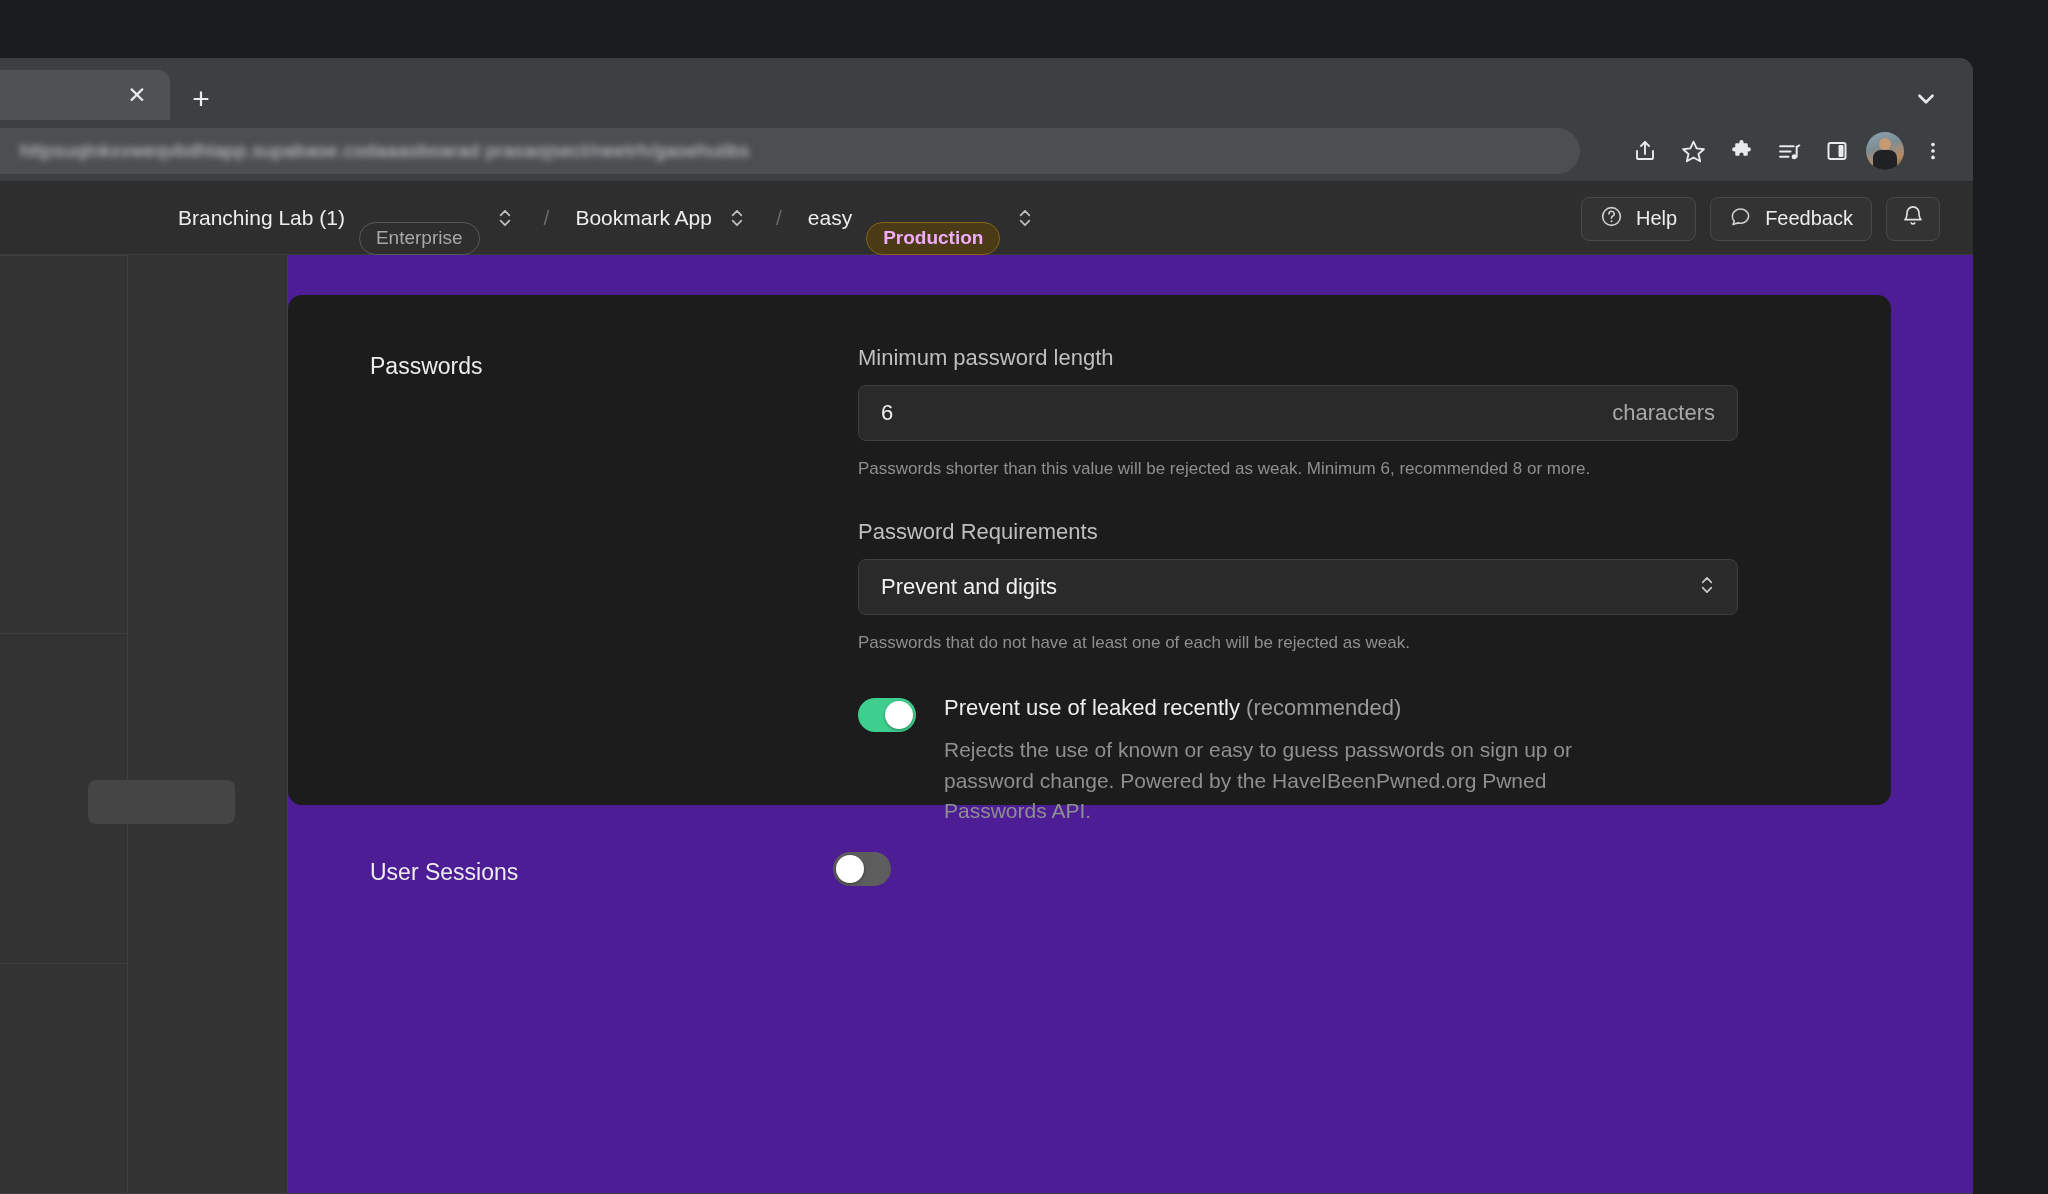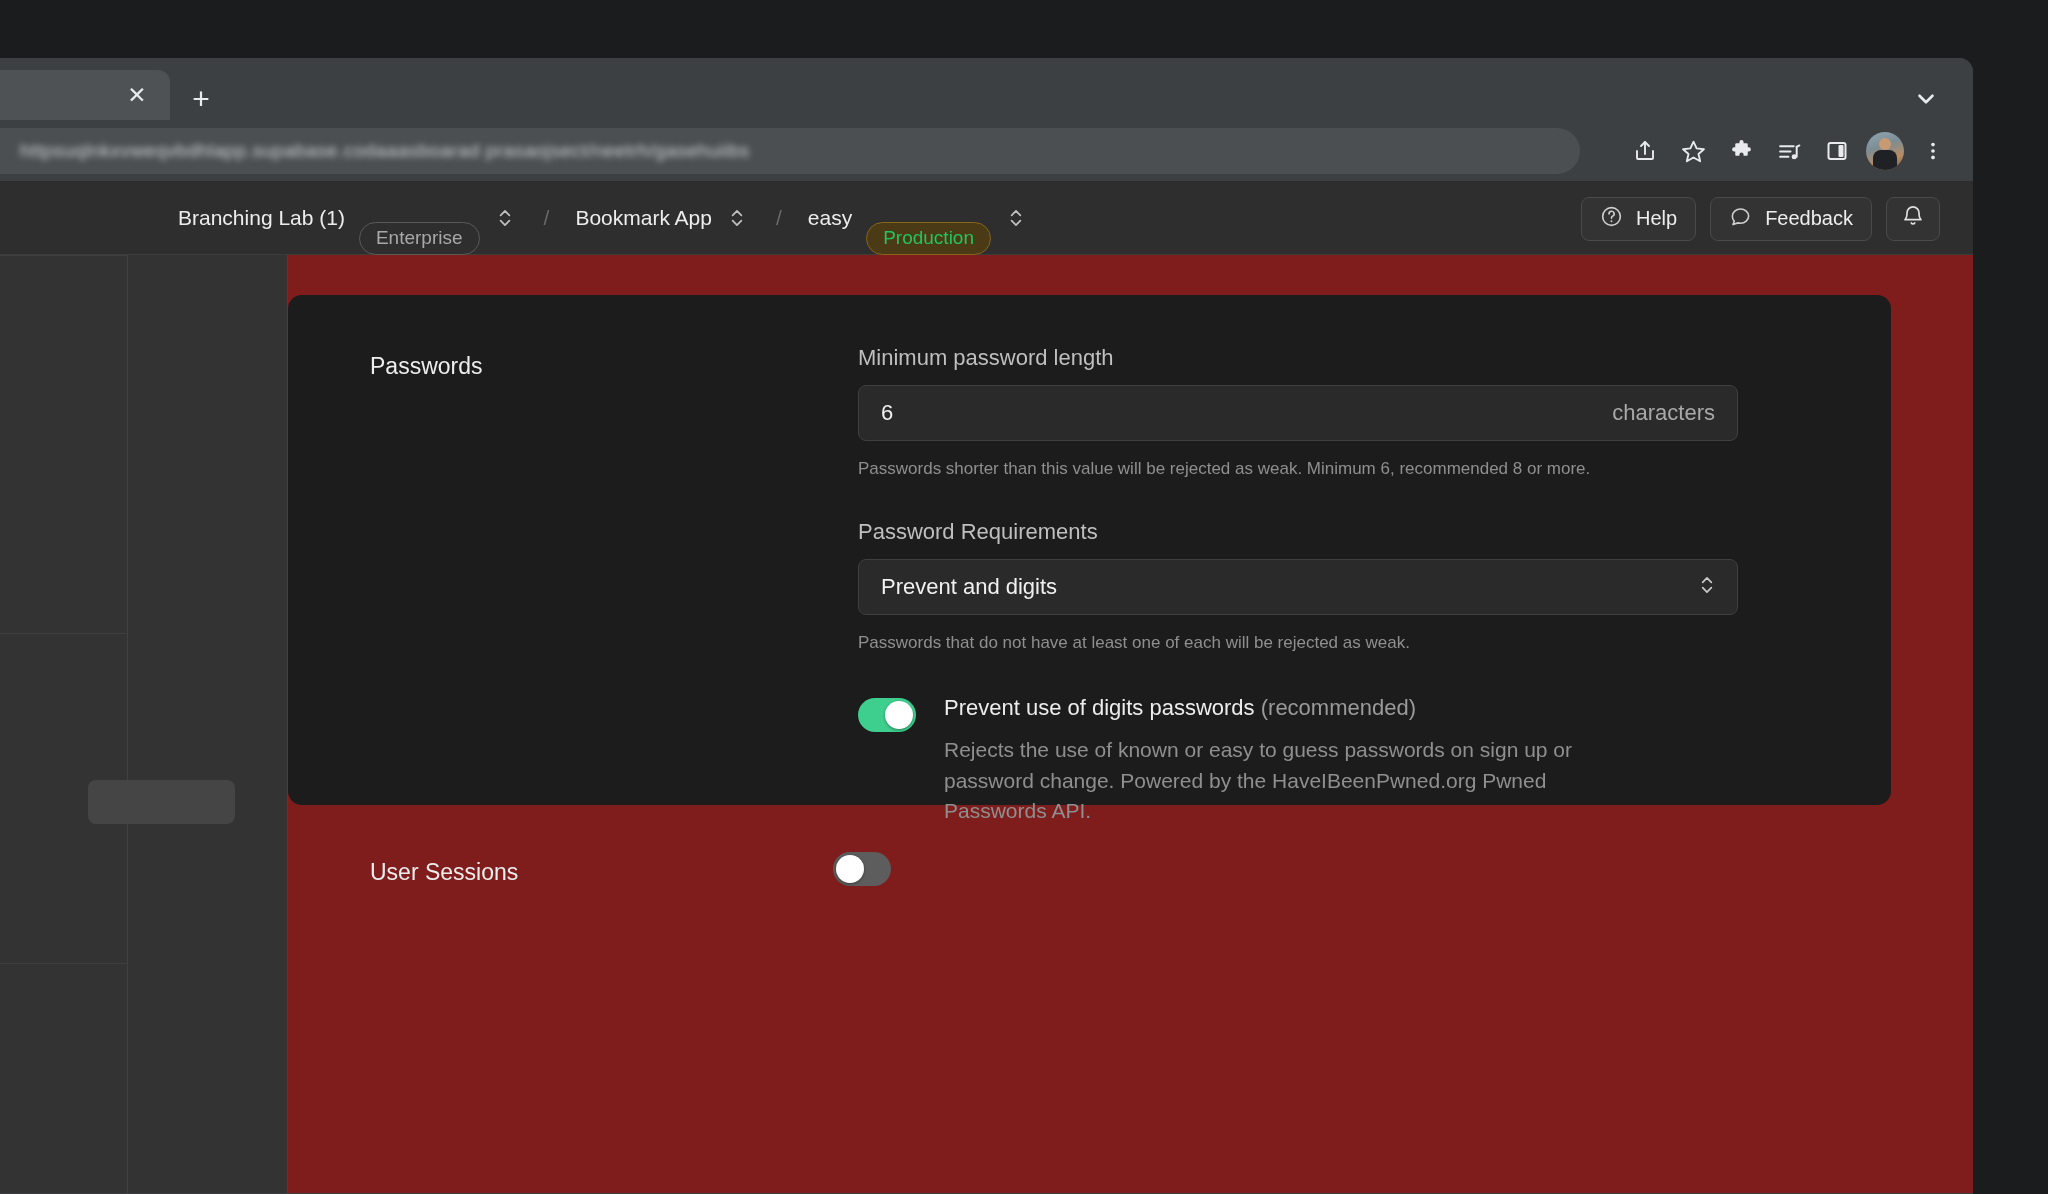--- a/index.html
+++ b/index.html
@@ -116,21 +116,21 @@
     display: flex; align-items: center; gap: 0;
     margin-left: 178px;
   }
   .crumb-text { color: #ededed; font-size: 21px; white-space: nowrap; }
   .badge {
     border: 1px solid #5a5a5a; border-radius: 18px;
     padding: 5px 16px 7px; font-size: 19px; color: #a8a8a8;
     margin-left: 14px; line-height: 1; margin-top: 40px;
   }
   .badge.prod {
-    border-color: #8a6518; background: #4a3a16; color: #22c55e;
+    border-color: #8a6518; background: #4a3a16; color: #f0abfc; font-weight: bold;
   }
   .updown {
     width: 26px; margin-left: 12px; display: flex; align-items: center; justify-content: center;
   }
   .slash { color: #6a6a6a; font-size: 21px; margin: 0 26px; }
   #topbar-right {
     position: absolute; right: 54px; top: 0; height: 73px;
     display: flex; align-items: center; gap: 14px;
   }
   .tb-btn {
@@ -155,21 +155,21 @@
     position: relative;
   }
   .rail-div { position: absolute; left: 0; right: 0; height: 1px; background: #3e3e3e; }
   #sidebar-selected-item {
     position: absolute; left: -40px; top: 525px;
     width: 147px; height: 44px;
     background: #454545; border-radius: 8px;
   }
   #content {
     flex: 1; height: 100%;
-    background: #7f1d1d;
+    background: #4c1d95;
     position: relative;
     overflow: hidden;
   }
   #content-inner {
     position: absolute; left: 0; top: 0; right: 0; bottom: 0;
   }
 
   
   #passwords-card {
     position: absolute; left: 0px; top: 40px;
@@ -410,21 +410,21 @@
                   </div>
                   <div class="helper">Passwords that do not have at least one of each will be rejected as weak.</div>
                 </div>
 
                 <div class="toggle-row">
                   <div class="toggle on">
                     <div class="knob"></div>
                   </div>
                   <div class="toggle-text">
                     <div class="toggle-label">
-                      <span>Prevent use of digits passwords</span>
+                      <span>Prevent use of leaked recently</span>
                       <span class="muted">(recommended)</span>
                     </div>
                     <div class="toggle-desc">Rejects the use of known or easy to guess passwords on sign up or password change. Powered by the HaveIBeenPwned.org Pwned Passwords API.</div>
                   </div>
                 </div>
 
               </div>
             </div>
 
             <div id="sessions-section">

